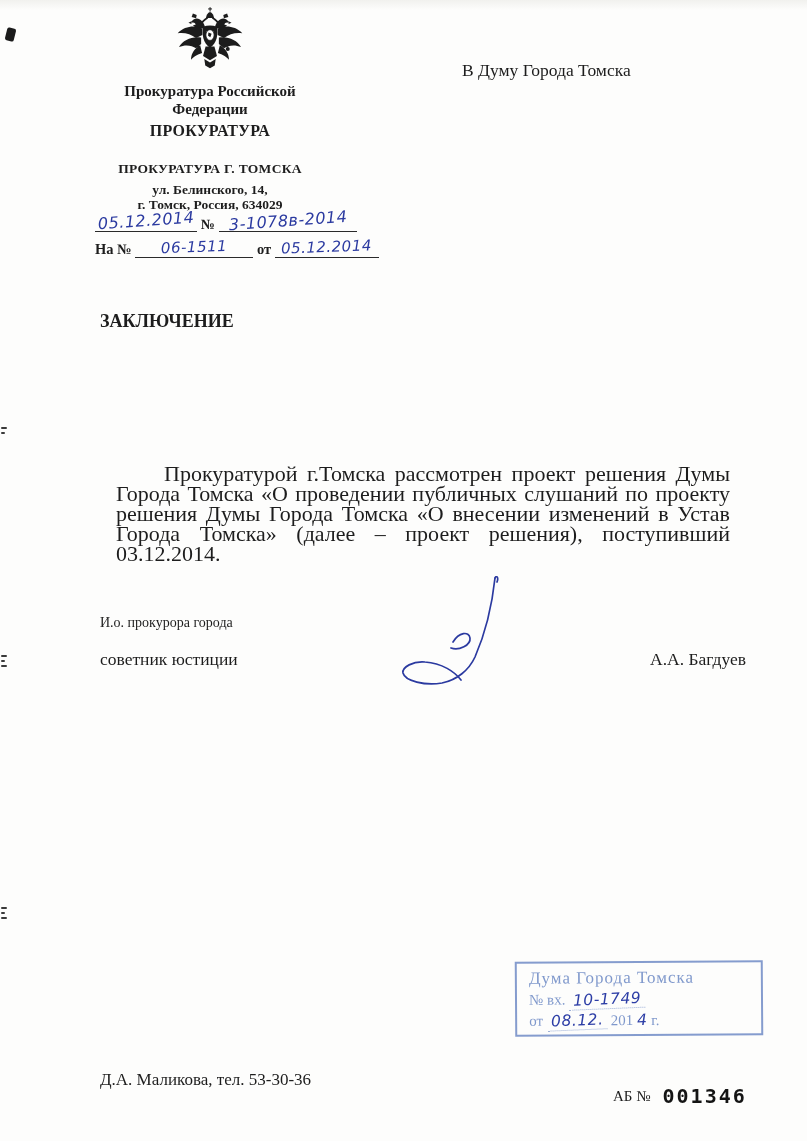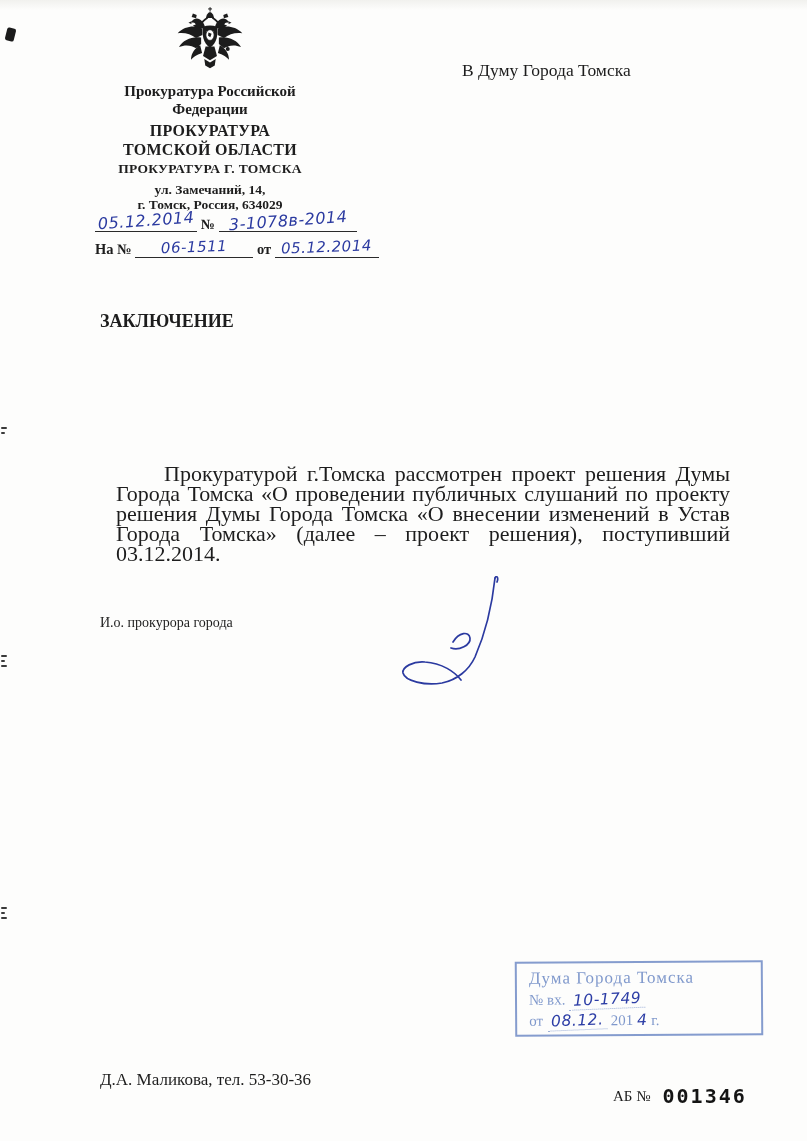--- a/index.html
+++ b/index.html
@@ -122,24 +122,23 @@
       <ellipse cx="60" cy="44" rx="6.5" ry="8.5" fill="#ffffff" stroke="#1c1c1c" stroke-width="1.2"></ellipse>
       <path d="M57.5 40 l5 2 -2 5.5 -3.5 -2.5 z" fill="#1c1c1c"></path>
     </svg>
 
     <div class="lh-fed">
       <span style="display:block">Прокуратура Российской</span>
       <span style="display:block">Федерации</span>
     </div>
     <div class="lh-obl">
       <span style="display:block">ПРОКУРАТУРА</span>
-      <span style="display:block">ТОМСКОЙ ОБЛАСТИ</span>
     </div>
     <div class="lh-city">ПРОКУРАТУРА Г. ТОМСКА</div>
-    <div class="lh-addr1">ул. Замечаний, 14,</div>
+    <div class="lh-addr1">ул. Белинского, 14,</div>
     <div class="lh-addr2">г. Томск, Россия, 634029</div>
   </div>
 
   <div class="reg-line1">
     <span class="blank b-date1"><span class="hand h-big">05.12.2014</span></span><span class="no-sign">№</span><span class="blank b-num1"><span class="hand h-big">3-1078в-2014</span></span>
   </div>
 
   <div class="reg-line2">
     <span>На №</span>
     <span class="blank b-ref"><span class="hand h-line">06-1511</span></span>
@@ -149,20 +148,24 @@
 
   <div class="addressee">В Думу Города Томска</div>
 
   <div class="doc-title">ЗАКЛЮЧЕНИЕ</div>
 
   <div class="doc-body">
     <p>Прокуратурой г.Томска рассмотрен проект решения Думы Города Томска «О проведении публичных слушаний по проекту решения Думы Города Томска «О внесении изменений в Устав Города Томска» (далее – проект решения), поступивший 03.12.2014.</p>
   </div>
 
   <div class="signoff-1">И.о. прокурора города</div>
+  <div class="signoff-row">
+    <span>советник юстиции</span>
+    <span>А.А. Багдуев</span>
+  </div>
 
   <svg class="signature-svg" viewBox="0 0 122 128" aria-hidden="true">
     <g fill="none" stroke="#2b3aa0" stroke-width="1.7" stroke-linecap="round">
       <path d="M99 2 C96 30 89 58 79 81 C73 94 61 104 46 107 C29 110 9 105 7 97 C6 91 17 85 29 86 C46 87 59 96 65 104"></path>
       <path d="M57 66 C63 56 73 55 74 62 C75 69 63 75 55 72"></path>
       <path d="M99 2 C100 -1 103 1 101 6"></path>
     </g>
   </svg>
 
   <div class="stamp">

